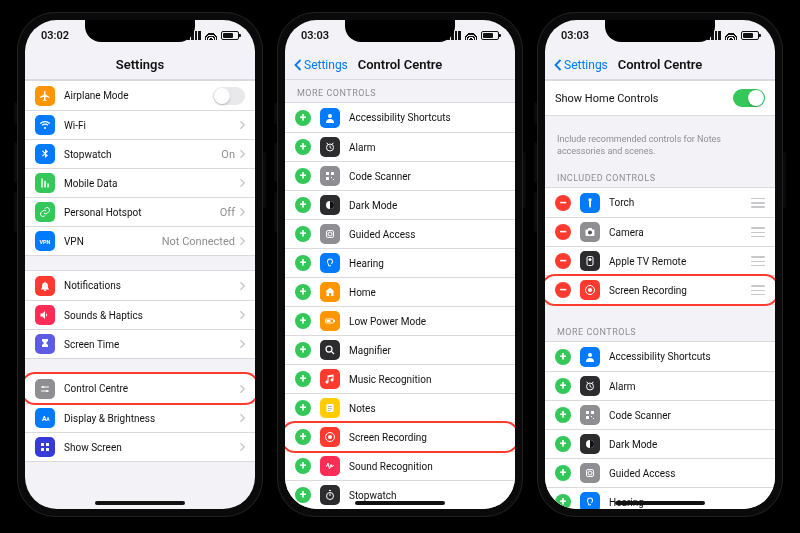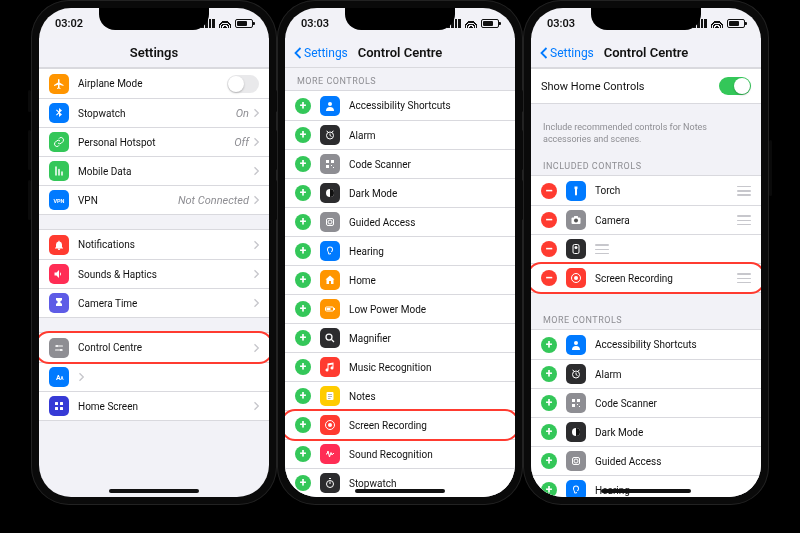--- a/index.html
+++ b/index.html
@@ -19,21 +19,21 @@
     --purple:#5856d6;
     --teal:#32ade6;
     --pink:#ff2d55;
     --indigo:#5e5ce6;
     --yellow:#ffcc00;
     --black:#111;
     --highlight:#ff3b30;
   }
   *{box-sizing:border-box;}
   body{margin:0;background:var(--bg);width:800px;height:533px;overflow:hidden;font-family:-apple-system,BlinkMacSystemFont,"Segoe UI",Roboto,Helvetica,Arial,sans-serif;color:var(--text);}
-  .stage{display:flex;justify-content:center;align-items:flex-start;padding:0 14px;}
+  .stage{display:flex;gap:14px;justify-content:center;align-items:flex-start;padding:12px 14px;}
   .phone{position:relative;width:246px;height:505px;border-radius:38px;background:#0a0a0a;padding:8px;box-shadow:0 0 0 1px #222 inset;}
   .screen{position:relative;width:100%;height:100%;border-radius:32px;background:var(--phone-bg);overflow:hidden;}
   .notch{position:absolute;top:0;left:50%;transform:translateX(-50%);width:110px;height:22px;background:#000;border-bottom-left-radius:16px;border-bottom-right-radius:16px;z-index:50;}
   .statusbar{display:flex;justify-content:space-between;align-items:center;height:30px;padding:0 16px;font-size:11px;font-weight:600;}
   .status-right{display:flex;gap:4px;align-items:center;}
   .sig,.wifi,.bat{display:inline-block;}
   .sig{width:14px;height:9px;background:linear-gradient(to right,#111 0 20%,transparent 20% 27%,#111 27% 47%,transparent 47% 54%,#111 54% 74%,transparent 74% 81%,#111 81% 100%);}
   .wifi{width:12px;height:9px;background:radial-gradient(circle at 50% 100%,#111 0 2px,transparent 2px 3px,#111 3px 4.5px,transparent 4.5px 5.5px,#111 5.5px 7px,transparent 7px);}
   .bat{width:18px;height:9px;border:1px solid #111;border-radius:2px;position:relative;}
   .bat::after{content:"";position:absolute;right:-3px;top:2px;width:2px;height:3px;background:#111;border-radius:0 1px 1px 0;}
@@ -45,21 +45,21 @@
   .content{height:calc(100% - 60px);overflow:hidden;}
   .section-header{font-size:9px;letter-spacing:.5px;color:var(--subtle);padding:8px 12px 4px;text-transform:uppercase;}
   .group{background:var(--cell-bg);border-top:1px solid var(--sep);border-bottom:1px solid var(--sep);margin-bottom:14px;}
   .group.flush{margin-bottom:0;}
   .cell{display:flex;align-items:center;height:29px;padding:0 10px;position:relative;}
   .cell + .cell{border-top:1px solid var(--sep);}
   .cell.plain{height:34px;}
   .app-icon{width:20px;height:20px;border-radius:5px;margin-right:9px;display:flex;align-items:center;justify-content:center;color:#fff;flex-shrink:0;}
   .app-icon svg{width:12px;height:12px;}
   .cell-label{font-size:10px;flex:1;white-space:nowrap;overflow:hidden;text-overflow:ellipsis;}
-  .cell-value{font-size:11px;color:var(--subtle);margin-right:4px;font-style:italic;}
+  .cell-value{font-size:11px;color:var(--subtle);margin-right:4px;}
   .chevron{color:#c7c7cc;}
   .chevron svg{width:6px;height:10px;display:block;}
   .switch{width:32px;height:18px;border-radius:9px;background:#e9e9eb;position:relative;flex-shrink:0;}
   .switch::after{content:"";position:absolute;top:1px;left:1px;width:16px;height:16px;border-radius:50%;background:#fff;box-shadow:0 1px 2px rgba(0,0,0,.25);}
   .switch.on{background:var(--green);}
   .switch.on::after{left:auto;right:1px;}
   .round-btn{width:16px;height:16px;border-radius:50%;margin-right:9px;display:flex;align-items:center;justify-content:center;color:#fff;flex-shrink:0;font-weight:700;font-size:12px;line-height:1;}
   .round-btn.add{background:var(--green);}
   .round-btn.remove{background:var(--red);}
   .drag{width:14px;height:10px;flex-shrink:0;display:flex;flex-direction:column;justify-content:space-between;}
@@ -102,25 +102,51 @@
                 <svg viewBox="0 0 24 24" fill="currentColor">
                   <path d="M21 16v-2l-8-5V3.5a1.5 1.5 0 0 0-3 0V9l-8 5v2l8-2.5V19l-2 1.5V22l3.5-1 3.5 1v-1.5L13 19v-5.5l8 2.5z"></path>
                 </svg>
               </span>
               <span class="cell-label">Airplane Mode</span>
               <span class="switch "></span>
             </div>
             <div class="cell">
               <span class="app-icon" style="background:#007aff;color:#fff">
                 <svg viewBox="0 0 24 24" fill="currentColor">
+                  <path d="M12 20a2 2 0 1 0 0-4 2 2 0 0 0 0 4zm-5-6.5a8 8 0 0 1 10 0l1.8-1.8a10.5 10.5 0 0 0-13.6 0zm-3.6-3.6a13 13 0 0 1 17.2 0L22.4 8a15.5 15.5 0 0 0-20.8 0z"></path>
+                </svg>
+              </span>
+              <span class="cell-label">Wi-Fi</span>
+              <span class="chevron">
+                <svg viewBox="0 0 8 12">
+                  <path d="M2 1l5 5-5 5" fill="none" stroke="currentColor" stroke-width="1.8"></path>
+                </svg>
+              </span>
+            </div>
+            <div class="cell">
+              <span class="app-icon" style="background:#007aff;color:#fff">
+                <svg viewBox="0 0 24 24" fill="currentColor">
                   <path d="M12 2l6 5-4.5 4L18 15l-6 5v-7.2L7.5 17 6 15.5 10.7 11 6 6.5 7.5 5 12 9.2z"></path>
                 </svg>
               </span>
               <span class="cell-label">Stopwatch</span>
               <span class="cell-value">On</span>
+              <span class="chevron">
+                <svg viewBox="0 0 8 12">
+                  <path d="M2 1l5 5-5 5" fill="none" stroke="currentColor" stroke-width="1.8"></path>
+                </svg>
+              </span>
+            </div>
+            <div class="cell">
+              <span class="app-icon" style="background:#34c759;color:#fff">
+                <svg viewBox="0 0 24 24" fill="currentColor">
+                  <path d="M6 4v16M12 9v11M18 14v6" stroke="currentColor" stroke-width="3" stroke-linecap="round" fill="none"></path>
+                </svg>
+              </span>
+              <span class="cell-label">Mobile Data</span>
               <span class="chevron">
                 <svg viewBox="0 0 8 12">
                   <path d="M2 1l5 5-5 5" fill="none" stroke="currentColor" stroke-width="1.8"></path>
                 </svg>
               </span>
             </div>
             <div class="cell">
               <span class="app-icon" style="background:#34c759;color:#fff">
                 <svg viewBox="0 0 24 24" fill="none" stroke="currentColor" stroke-width="2">
                   <path d="M10 14a5 5 0 0 0 7 0l3-3a5 5 0 0 0-7-7l-1 1M14 10a5 5 0 0 0-7 0l-3 3a5 5 0 0 0 7 7l1-1"></path>
@@ -128,33 +154,20 @@
               </span>
               <span class="cell-label">Personal Hotspot</span>
               <span class="cell-value">Off</span>
               <span class="chevron">
                 <svg viewBox="0 0 8 12">
                   <path d="M2 1l5 5-5 5" fill="none" stroke="currentColor" stroke-width="1.8"></path>
                 </svg>
               </span>
             </div>
             <div class="cell">
-              <span class="app-icon" style="background:#34c759;color:#fff">
-                <svg viewBox="0 0 24 24" fill="currentColor">
-                  <path d="M6 4v16M12 9v11M18 14v6" stroke="currentColor" stroke-width="3" stroke-linecap="round" fill="none"></path>
-                </svg>
-              </span>
-              <span class="cell-label">Mobile Data</span>
-              <span class="chevron">
-                <svg viewBox="0 0 8 12">
-                  <path d="M2 1l5 5-5 5" fill="none" stroke="currentColor" stroke-width="1.8"></path>
-                </svg>
-              </span>
-            </div>
-            <div class="cell">
               <span class="app-icon" style="background:#007aff;color:#fff">
                 <svg viewBox="0 0 24 24" fill="currentColor">
                   <text x="12" y="17" text-anchor="middle" font-size="11" font-weight="700" fill="#fff">VPN</text>
                 </svg>
               </span>
               <span class="cell-label">VPN</span>
               <span class="cell-value">Not Connected</span>
               <span class="chevron">
                 <svg viewBox="0 0 8 12">
                   <path d="M2 1l5 5-5 5" fill="none" stroke="currentColor" stroke-width="1.8"></path>
@@ -188,21 +201,21 @@
                   <path d="M2 1l5 5-5 5" fill="none" stroke="currentColor" stroke-width="1.8"></path>
                 </svg>
               </span>
             </div>
             <div class="cell">
               <span class="app-icon" style="background:#5e5ce6;color:#fff">
                 <svg viewBox="0 0 24 24" fill="currentColor">
                   <path d="M6 2h12v4l-4 4 4 4v4H6v-4l4-4-4-4z"></path>
                 </svg>
               </span>
-              <span class="cell-label">Camera Time</span>
+              <span class="cell-label">Screen Time</span>
               <span class="chevron">
                 <svg viewBox="0 0 8 12">
                   <path d="M2 1l5 5-5 5" fill="none" stroke="currentColor" stroke-width="1.8"></path>
                 </svg>
               </span>
             </div>
           </div>
           <div class="group">
             <div class="cell">
               <span class="hl" style="inset:-2px -4px;"></span>
@@ -221,36 +234,37 @@
                 </svg>
               </span>
             </div>
             <div class="cell">
               <span class="app-icon" style="background:#007aff;color:#fff">
                 <svg viewBox="0 0 24 24" fill="currentColor">
                   <text x="6" y="18" font-size="14" font-weight="700">A</text>
                   <text x="15" y="18" font-size="9" font-weight="700">A</text>
                 </svg>
               </span>
+              <span class="cell-label">Display &amp; Brightness</span>
               <span class="chevron">
                 <svg viewBox="0 0 8 12">
                   <path d="M2 1l5 5-5 5" fill="none" stroke="currentColor" stroke-width="1.8"></path>
                 </svg>
               </span>
             </div>
             <div class="cell">
               <span class="app-icon" style="background:#363ad6;color:#fff">
                 <svg viewBox="0 0 24 24" fill="currentColor">
                   <rect x="4" y="4" width="6" height="6" rx="1"></rect>
                   <rect x="14" y="4" width="6" height="6" rx="1"></rect>
                   <rect x="4" y="14" width="6" height="6" rx="1"></rect>
                   <rect x="14" y="14" width="6" height="6" rx="1"></rect>
                 </svg>
               </span>
-              <span class="cell-label">Home Screen</span>
+              <span class="cell-label">Show Screen</span>
               <span class="chevron">
                 <svg viewBox="0 0 8 12">
                   <path d="M2 1l5 5-5 5" fill="none" stroke="currentColor" stroke-width="1.8"></path>
                 </svg>
               </span>
             </div>
           </div>
         </div>
       <div class="homebar"></div>
     </div>
@@ -496,20 +510,21 @@
               </span>
             </div>
             <div class="cell">
               <span class="round-btn remove">–</span>
               <span class="app-icon" style="background:#2c2c2e;color:#fff">
                 <svg viewBox="0 0 24 24" fill="currentColor">
                   <rect x="6" y="3" width="12" height="18" rx="3" fill="none" stroke="currentColor" stroke-width="2"></rect>
                   <circle cx="12" cy="9" r="3"></circle>
                 </svg>
               </span>
+              <span class="cell-label">Apple TV Remote</span>
               <span class="drag">
                 <span></span>
                 <span></span>
                 <span></span>
               </span>
             </div>
             <div class="cell">
               <span class="hl" style="inset:-2px -4px;"></span>
               <span class="round-btn remove">–</span>
               <span class="app-icon" style="background:#ff3b30;color:#fff">

